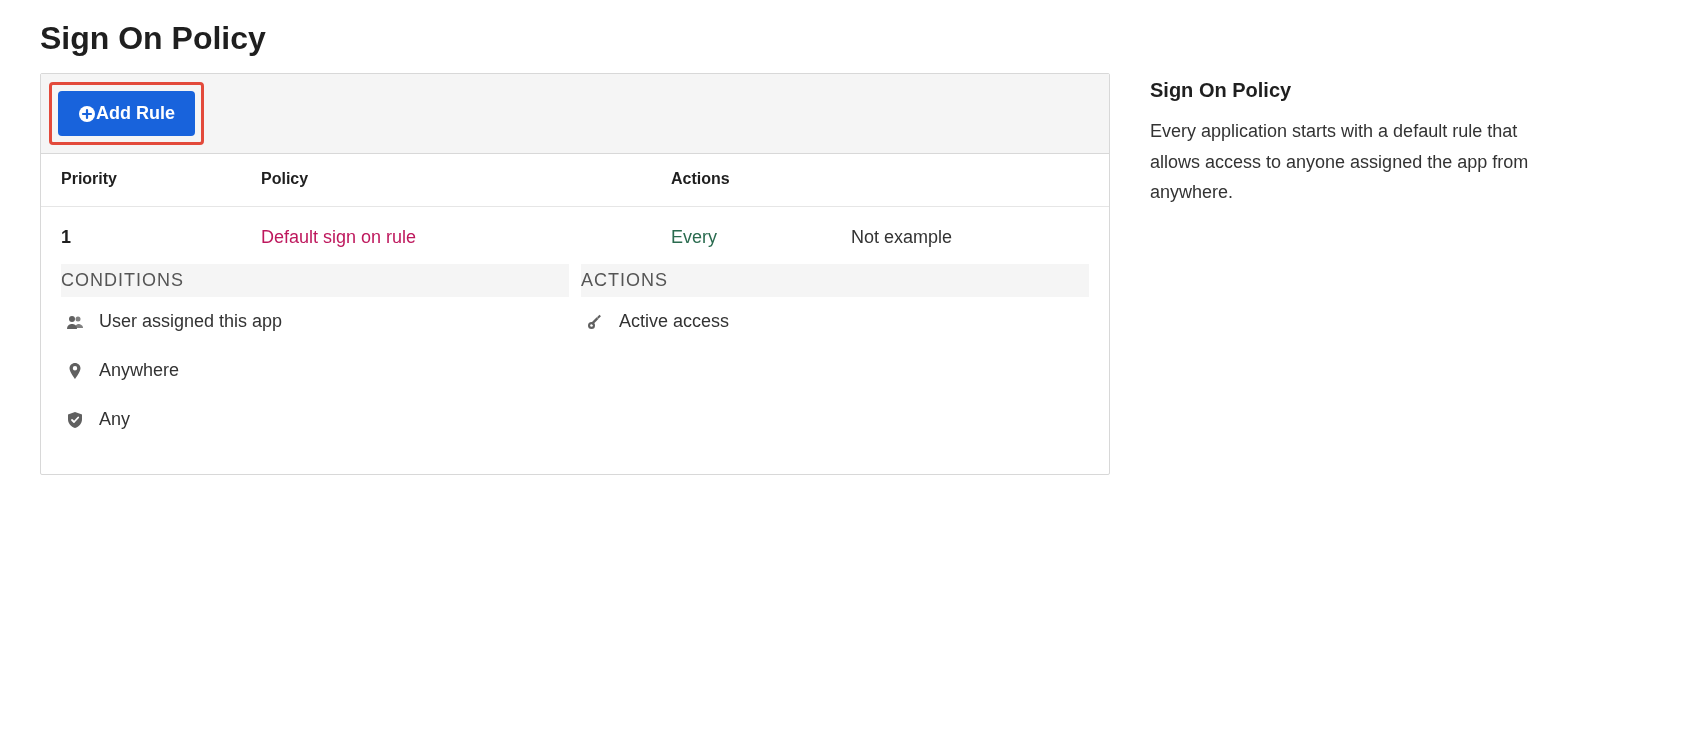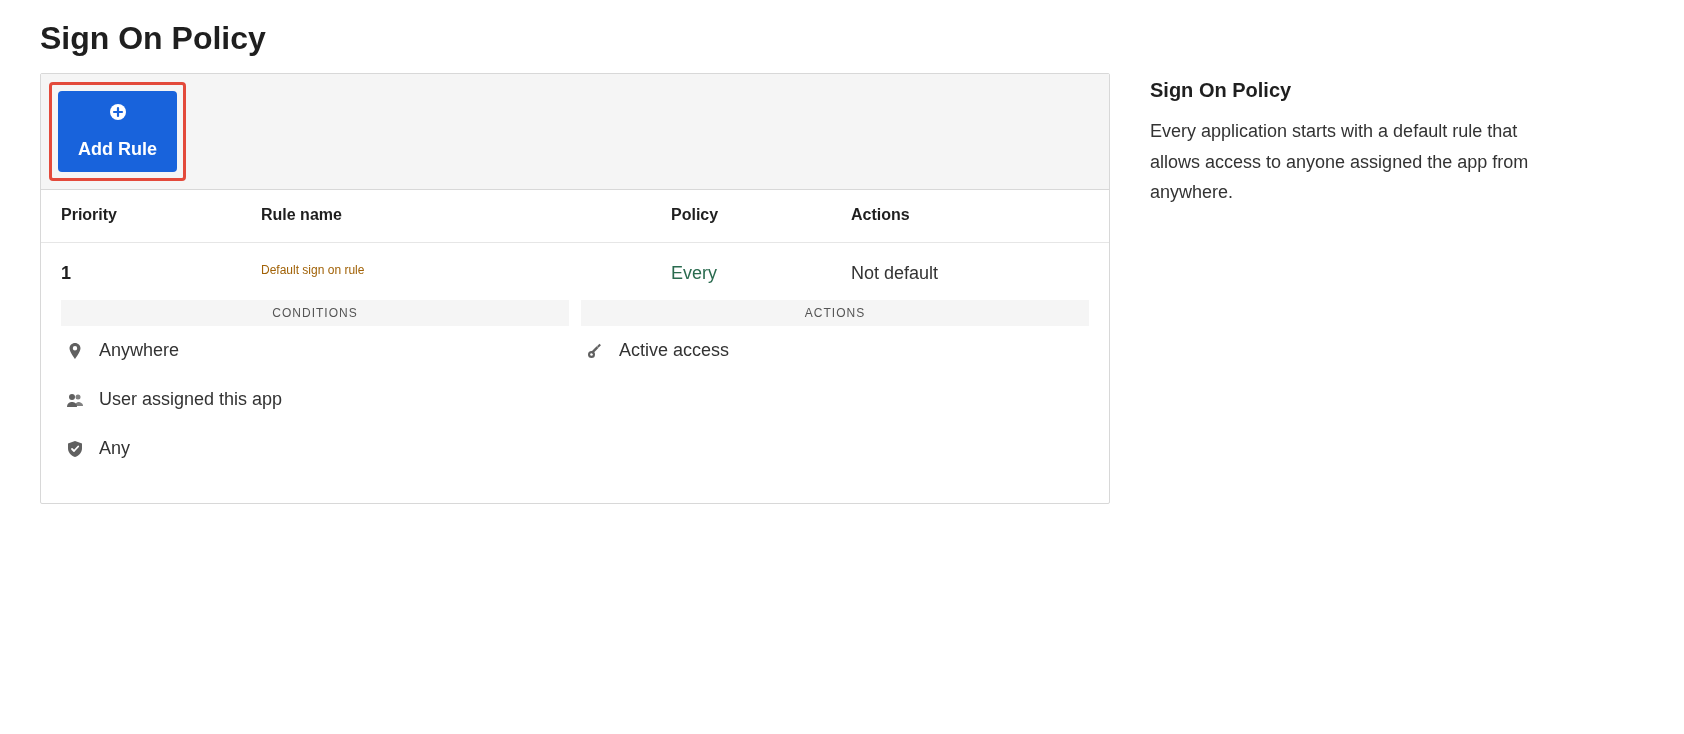--- a/index.html
+++ b/index.html
@@ -42,23 +42,22 @@
     .add-rule-btn {
       background: #1863dc;
       color: #ffffff;
       border: none;
       border-radius: 4px;
       padding: 12px 20px;
       font-size: 18px;
       font-weight: 600;
       display: inline-flex;
       align-items: center;
-      gap: 18px;
+      gap: 0;
       cursor: pointer;
-      flex-direction: column;
     }
     .plus-icon-circle {
       width: 18px;
       height: 18px;
       display: inline-flex;
       align-items: center;
       justify-content: center;
     }
     .table-header {
       display: grid;
@@ -74,43 +73,42 @@
     .table-row {
       display: grid;
       grid-template-columns: 200px 410px 180px 1fr;
       padding: 20px 20px 16px 20px;
     }
     .cell-priority {
       font-size: 18px;
       font-weight: 700;
     }
     .cell-rulename {
-      font-size: 12px;
-      color: #a16207;
+      font-size: 18px;
+      color: #be185d;
     }
     .cell-status {
       font-size: 18px;
       color: #2a6b4f;
     }
     .cell-actions {
       font-size: 18px;
       color: #333333;
     }
     .details {
       padding: 0 20px 30px 20px;
       display: flex;
       gap: 12px;
     }
     .details-col {
       flex: 1;
     }
     .section-label {
       background: #f5f5f5;
-      text-align: center;
-      font-size: 12px;
+      font-size: 18px;
       letter-spacing: 1px;
       color: #555555;
       padding: 6px 0;
       font-weight: 400;
     }
     .detail-item {
       display: flex;
       align-items: center;
       gap: 14px;
       padding: 14px 4px;
@@ -164,57 +162,56 @@
               <path d="M9 5 V13 M5 9 H13" stroke="#1863dc" stroke-width="2.2" stroke-linecap="round"></path>
             </svg>
           </span>
           <span>Add Rule</span>
         </button>
       </div>
     </div>
 
     <div class="table-header">
       <div>Priority</div>
-      <div>Rule name</div>
       <div>Policy</div>
       <div>Actions</div>
     </div>
 
     <div class="table-row">
       <div class="cell-priority">1</div>
       <div class="cell-rulename">Default sign on rule</div>
       <div class="cell-status">Every</div>
-      <div class="cell-actions">Not default</div>
+      <div class="cell-actions">Not example</div>
     </div>
 
     <div class="details">
       <div class="details-col">
         <div class="section-label">CONDITIONS</div>
-
-        <div class="detail-item">
-          <span class="detail-icon">
-            <svg width="20" height="20" viewBox="0 0 20 20" fill="#606060">
-              <path d="M10 2 C7 2 4.5 4.3 4.5 7.3 C4.5 11 10 18 10 18 C10 18 15.5 11 15.5 7.3 C15.5 4.3 13 2 10 2 Z M10 9.5 A2.2 2.2 0 1 1 10 5.1 A2.2 2.2 0 0 1 10 9.5 Z"></path>
-            </svg>
-          </span>
-          <span>Anywhere</span>
-        </div>
 
         <div class="detail-item">
           <span class="detail-icon">
             <svg width="20" height="20" viewBox="0 0 20 20" fill="#606060">
               <circle cx="7" cy="7" r="3"></circle>
               <path d="M2 17 C2 13 5 12 7 12 C9 12 12 13 12 17 Z"></path>
               <circle cx="13" cy="7" r="2.5" opacity="0.8"></circle>
               <path d="M10 16 C10 13 12 12 13.5 12 C15 12 18 13 18 16 Z" opacity="0.8"></path>
             </svg>
           </span>
           <span>User assigned this app</span>
         </div>
 
+        <div class="detail-item">
+          <span class="detail-icon">
+            <svg width="20" height="20" viewBox="0 0 20 20" fill="#606060">
+              <path d="M10 2 C7 2 4.5 4.3 4.5 7.3 C4.5 11 10 18 10 18 C10 18 15.5 11 15.5 7.3 C15.5 4.3 13 2 10 2 Z M10 9.5 A2.2 2.2 0 1 1 10 5.1 A2.2 2.2 0 0 1 10 9.5 Z"></path>
+            </svg>
+          </span>
+          <span>Anywhere</span>
+        </div>
+
 
         <div class="detail-item">
           <span class="detail-icon">
             <svg width="20" height="20" viewBox="0 0 20 20" fill="#606060">
               <path d="M10 2 L17 4.5 V9 C17 13.5 14 16.8 10 18 C6 16.8 3 13.5 3 9 V4.5 Z"></path>
               <path d="M7 10 L9 12 L13.2 7.5" stroke="#ffffff" stroke-width="1.8" fill="none" stroke-linecap="round" stroke-linejoin="round"></path>
             </svg>
           </span>
           <span>Any</span>
         </div>

